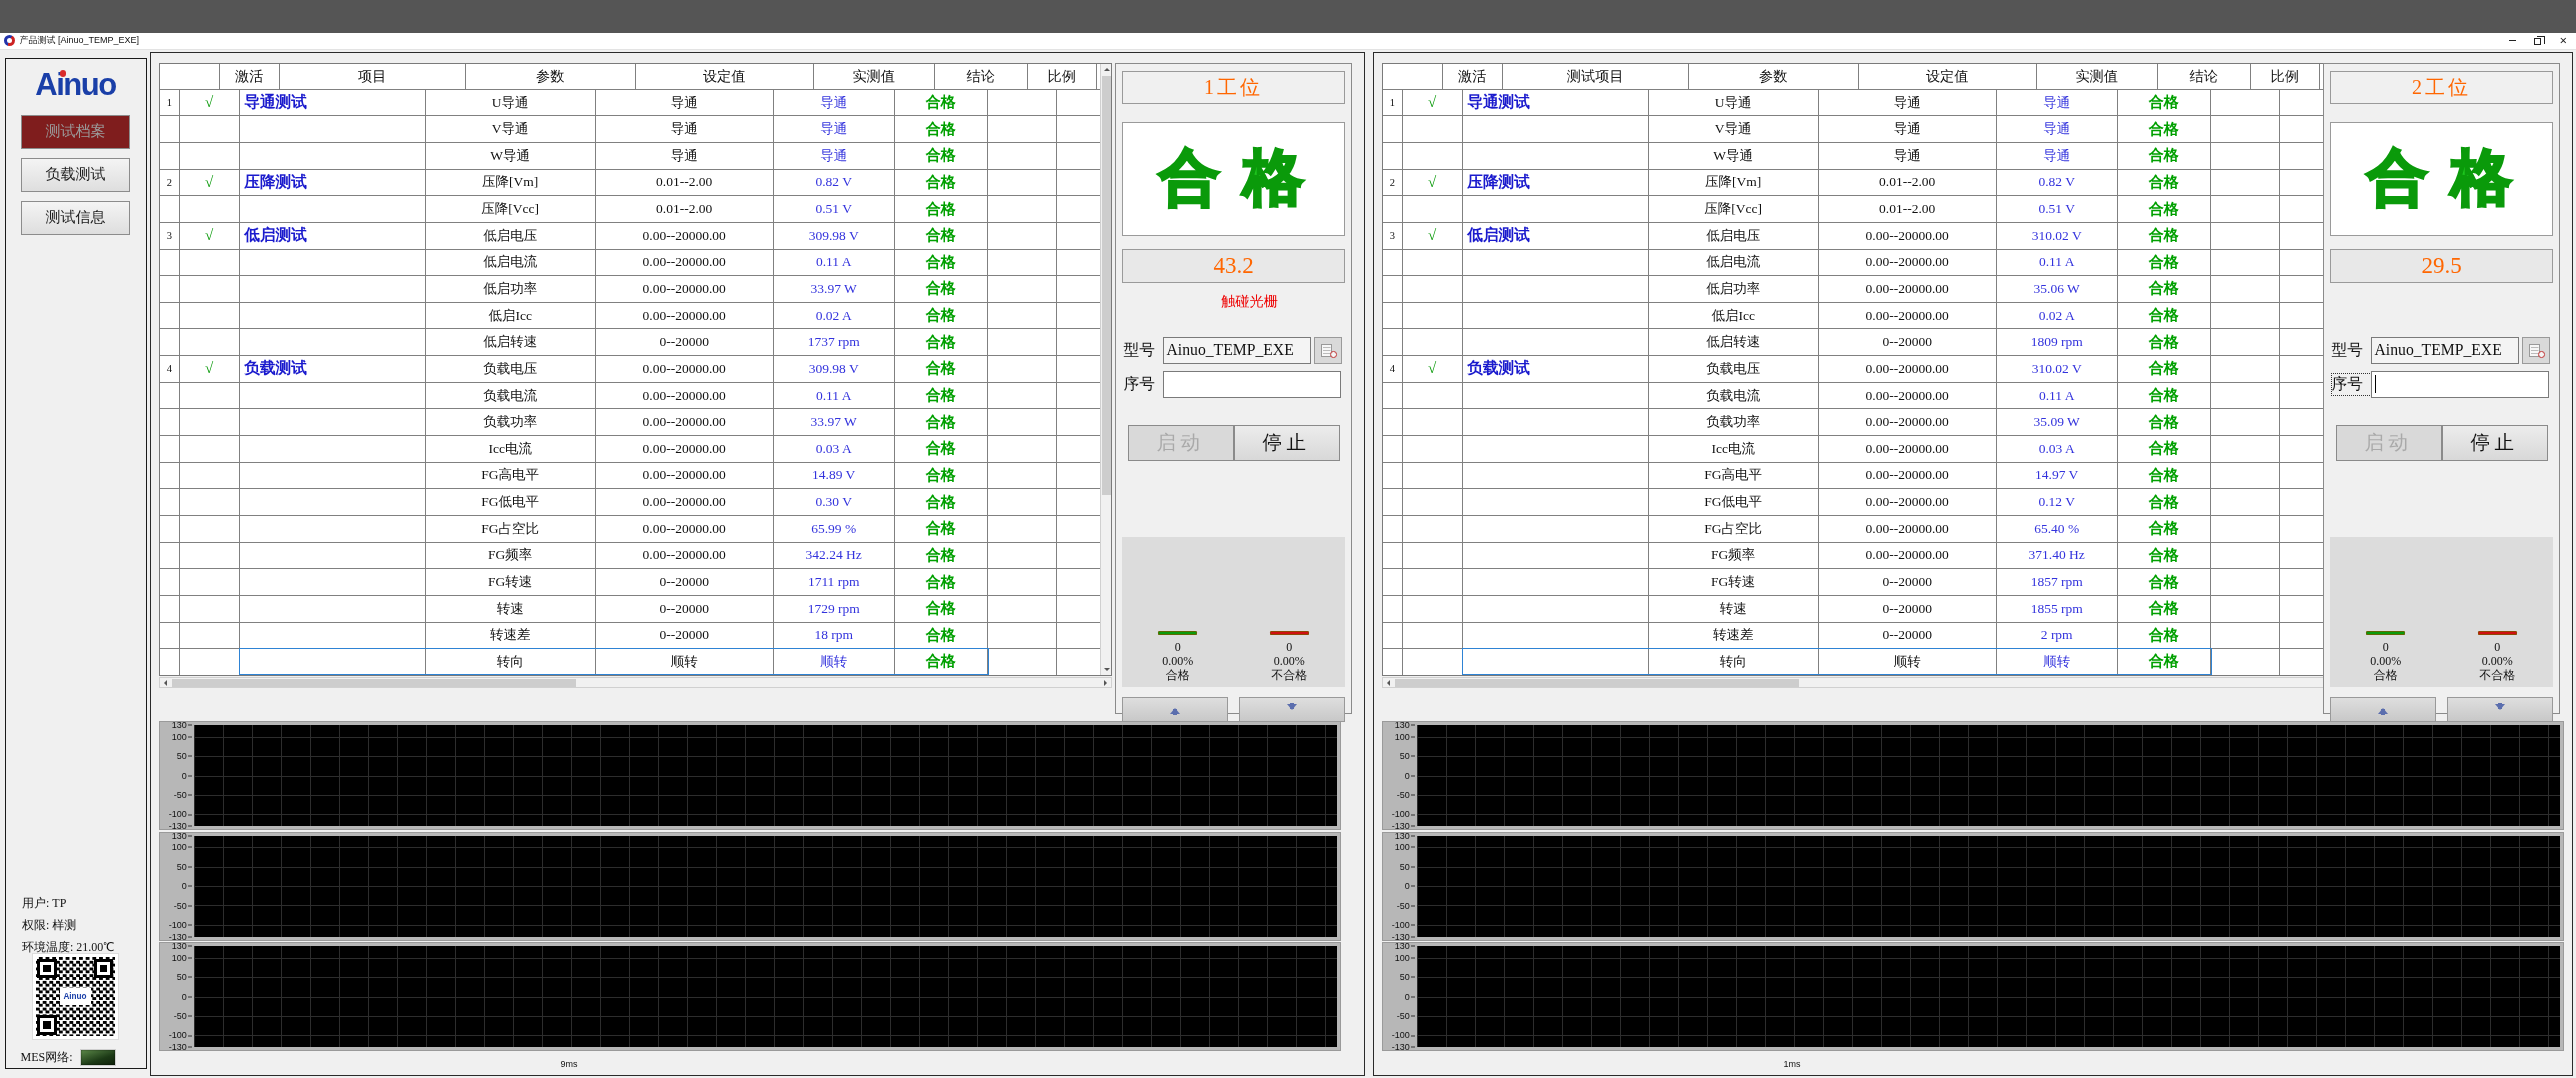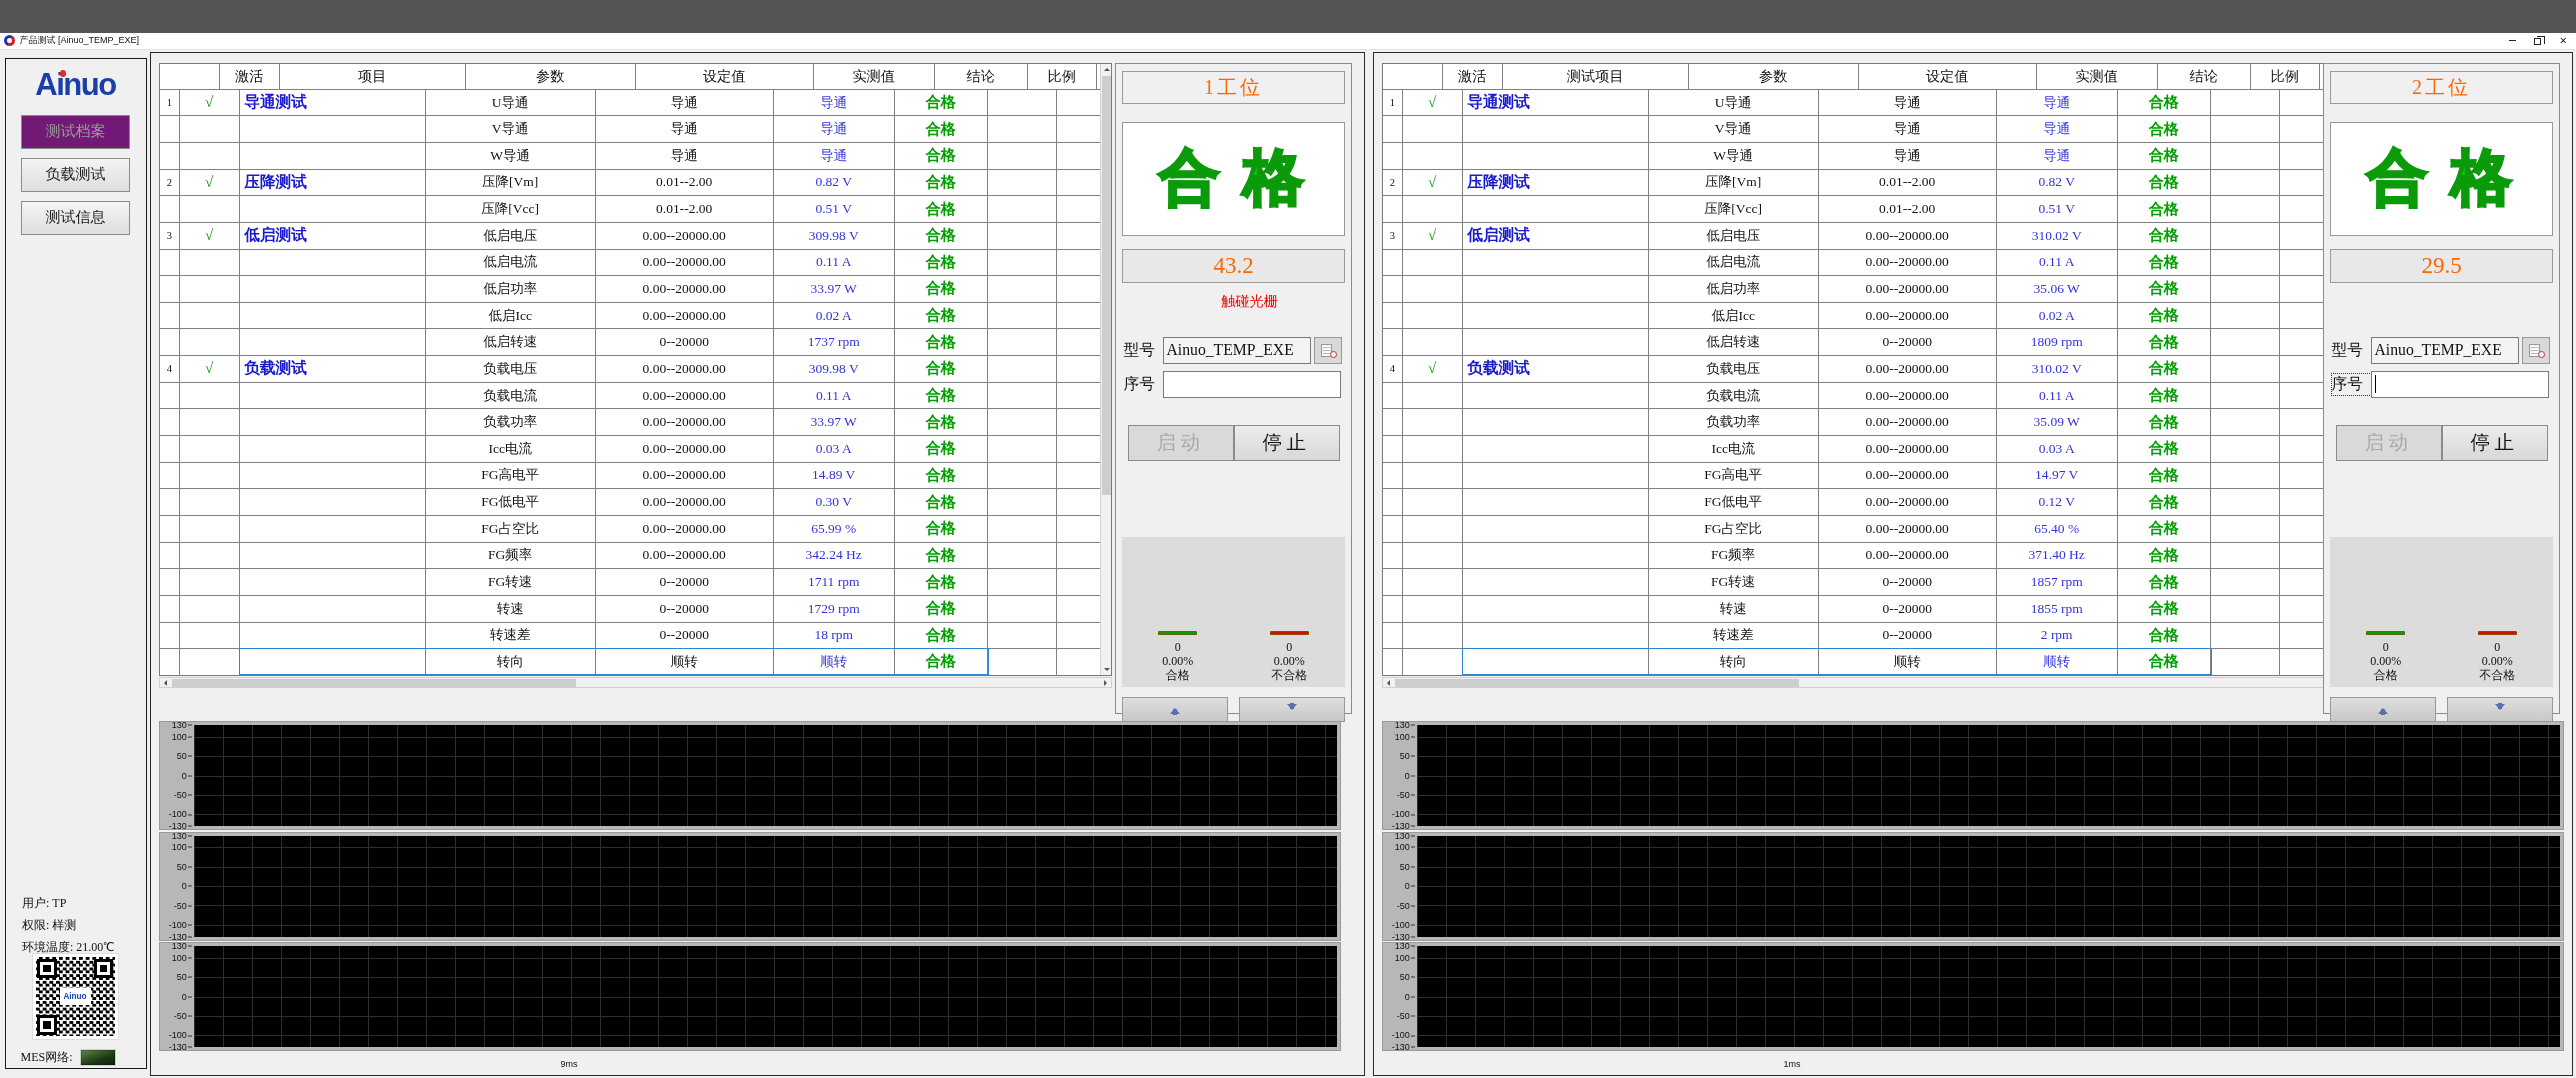--- a/index.html
+++ b/index.html
@@ -19,21 +19,21 @@
   .ico-min { width:7.5px; height:0.7px; background:#222; display:block; }
   .ico-restore { width:6.7px; height:6.7px; border:0.7px solid #222; position:relative; background:#fff; margin-top:1.5px; }
   .ico-restore::before { content:''; position:absolute; left:1.5px; top:-3px; width:6.7px; height:6.7px; border:0.7px solid #222; border-bottom:none; border-left:none; }
   .ico-close { font-size:9.7px; line-height:1; }
   
   .sidebar { position:absolute; left:4.5px; top:25px; width:142px; height:1011px; background:#f0f0f0; border:1.5px solid #1a1a1a; }
   .logo-wrap { position:relative; width:112px; margin:7.5px auto 0; text-align:center; height:39px; }
   .logo-text { font-size:31px; font-weight:bold; color:#1a3fa8; letter-spacing:-1.5px; font-family:"Liberation Sans", sans-serif; }
   .logo-dot { position:absolute; left:40px; top:3.7px; width:6.7px; height:6.7px; border-radius:50%; background:#d92b2b; }
   .side-btn { display:block; width:109px; height:34px; margin:9px auto 0; background:linear-gradient(#f4f4f4,#dedede); border:0.7px solid #8c8c8c; font-size:15px; font-family:"Liberation Serif", serif; color:#1a1a1a; }
-  .side-btn.disabled { color:#9b9b9b; background:#701a75; }
+  .side-btn.disabled { color:#9b9b9b; background:#7f1d1d; }
   .user-block { position:absolute; left:16.5px; top:833px; font-family:"Liberation Serif", serif; font-size:12px; line-height:22px; color:#111; }
   .qr { position:absolute; left:27px; top:895px; width:85px; height:85px; background:#fff; border:3.7px solid #fff; outline:0.7px solid #ddd; }
   .qr-noise { position:absolute; inset:0; background:repeating-conic-gradient(#000 0% 25%, #fff 0% 50%) 0 0/6.7px 6.7px; }
   .qr-finder { position:absolute; width:19.5px; height:19.5px; border:3px solid #000; background:#fff; }
   .qr-finder::after { content:''; position:absolute; inset:3px; background:#000; }
   .qr-finder.tl { left:1.5px; top:1.5px; } .qr-finder.tr { right:1.5px; top:1.5px; } .qr-finder.bl { left:1.5px; bottom:1.5px; }
   .qr-label { position:absolute; left:24px; top:31px; right:24px; bottom:31px; background:#fff; color:#1a3fa8; font-size:8.2px; font-weight:bold; display:flex; align-items:center; justify-content:center; }
   .mes-row { position:absolute; left:15px; top:990px; display:flex; align-items:center; gap:7.5px; font-family:"Liberation Serif", serif; font-size:12px; }
   .led { width:36px; height:16.5px; background:linear-gradient(160deg,#5d8a4a 0%,#1c3a16 60%,#0e2009 100%); border:1.5px solid #cfcfcf; box-shadow:inset 0 0 1.5px #000; }
   

